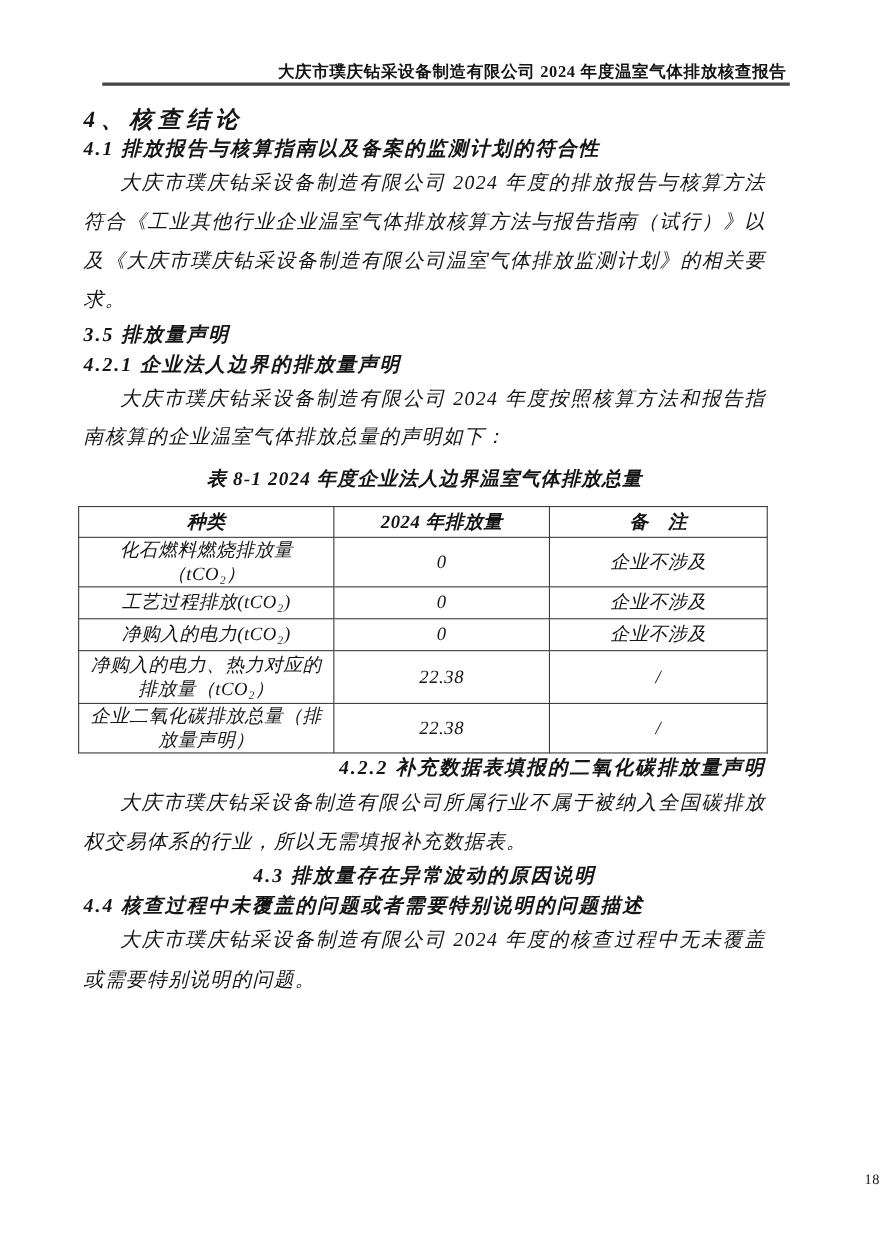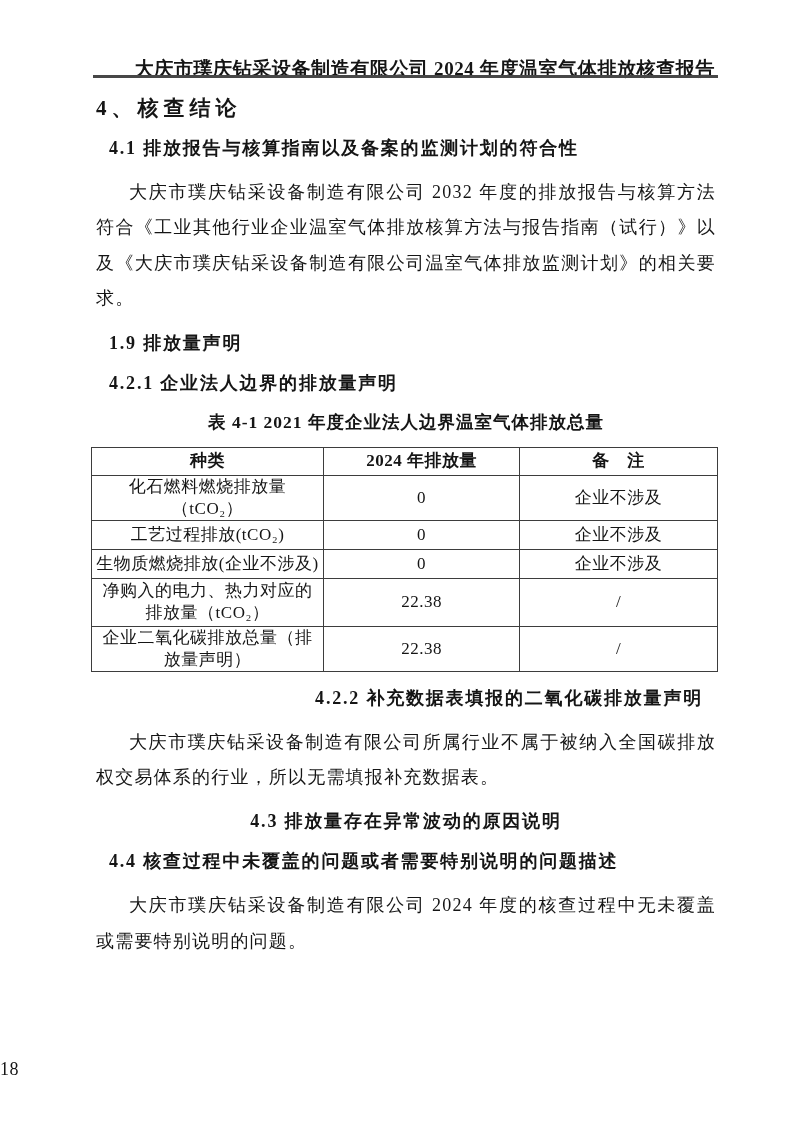--- a/index.html
+++ b/index.html
@@ -7,36 +7,36 @@
     position:relative;
     width:800px; height:1132px;
     margin:0 auto;
     background:#ffffff;
     font-family:"Liberation Serif","DejaVu Serif",serif;
     color:#151515;
     overflow:hidden;
   }
   .doc-header {
     position:absolute; top:56px; right:85px;
-    font-size:19px; font-weight:bold; letter-spacing:0.6px;
+    font-size:15px; font-weight:bold; letter-spacing:0.6px;
     white-space:nowrap;
   }
   .header-rule {
     position:absolute; top:75px; left:93px; width:625px; height:2.5px;
     background:#474747;
   }
   .content {
-    position:absolute; left:96px; top:0; width:620px;
+    position:absolute; left:76px; top:0; width:620px;font-style:italic;
   }
   h1.chapter {
     margin:94px 0 0 0;
     font-size:21px; line-height:28px; font-weight:bold; letter-spacing:5px;
   }
   h2.sec {
-    margin:13px; font-size:18px; line-height:27px; font-weight:bold; letter-spacing:1.8px;
+    margin:0; font-size:18px; line-height:27px; font-weight:bold; letter-spacing:1.8px;
   }
   p.body {
     margin:0; font-size:18px; line-height:35.4px; letter-spacing:1.2px;
     text-align:justify; text-indent:33px;
   }
   .mt-27 { margin-top:27px; } .mt-11 { margin-top:11px; } .mt-13 { margin-top:13px; }
   .mt-8  { margin-top:8px;  } .mt-3  { margin-top:3px;  } .mt-40 { margin-top:40px;text-align:right; }
   .mt-6  { margin-top:6px;text-align:center;  } .mt-4  { margin-top:4px;  } .mt-9  { margin-top:9px;  }
   .table-title {
     margin:8px 0 0 0; text-align:center;
@@ -52,43 +52,44 @@
     text-align:center; vertical-align:middle;
     font-size:17px; letter-spacing:0.5px; line-height:22px;
     padding:0 2px; overflow:hidden;
   }
   table.emissions th { font-weight:bold; height:27px; }
   tr.row-std td  { height:28px; }
   tr.row-tall td { height:47px; }
   tr.row-last td { height:29px; }
   .page-num {
     position:absolute; left:0; bottom:52px; width:100%;
-    text-align:left; font-size:18px; letter-spacing:0.5px;
+    text-align:right; font-size:13px; letter-spacing:0.5px;
   }
 </style>
 </head>
 <body>
 
 <div class="page">
 
   <div class="doc-header">大庆市璞庆钻采设备制造有限公司 2024 年度温室气体排放核查报告</div>
   <div class="header-rule"></div>
 
   <div class="content">
 
     <h1 class="chapter">4、核查结论</h1>
 
     <h2 class="sec mt-27">4.1 排放报告与核算指南以及备案的监测计划的符合性</h2>
-    <p class="body mt-8">大庆市璞庆钻采设备制造有限公司 2032 年度的排放报告与核算方法符合《工业其他行业企业温室气体排放核算方法与报告指南（试行）》以及《大庆市璞庆钻采设备制造有限公司温室气体排放监测计划》的相关要求。</p>
+    <p class="body mt-8">大庆市璞庆钻采设备制造有限公司 2024 年度的排放报告与核算方法符合《工业其他行业企业温室气体排放核算方法与报告指南（试行）》以及《大庆市璞庆钻采设备制造有限公司温室气体排放监测计划》的相关要求。</p>
 
-    <h2 class="sec mt-11">1.9 排放量声明</h2>
+    <h2 class="sec mt-11">3.5 排放量声明</h2>
 
     <h2 class="sec mt-13">4.2.1 企业法人边界的排放量声明</h2>
+    <p class="body mt-3">大庆市璞庆钻采设备制造有限公司 2024 年度按照核算方法和报告指南核算的企业温室气体排放总量的声明如下：</p>
 
-    <div class="table-title">表 4-1 2021 年度企业法人边界温室气体排放总量</div>
+    <div class="table-title">表 8-1 2024 年度企业法人边界温室气体排放总量</div>
 
     <table class="emissions">
       <colgroup>
         <col style="width:232px">
           <col style="width:196px">
           <col style="width:198px">
       </colgroup>
       <tbody>
           <tr>
         <th>种类</th>
@@ -99,21 +100,21 @@
         <td>化石燃料燃烧排放量（tCO₂）</td>
         <td>0</td>
         <td>企业不涉及</td>
       </tr>
       <tr class="row-std">
         <td>工艺过程排放(tCO₂)</td>
         <td>0</td>
         <td>企业不涉及</td>
       </tr>
       <tr class="row-std">
-        <td>生物质燃烧排放(企业不涉及)</td>
+        <td>净购入的电力(tCO₂)</td>
         <td>0</td>
         <td>企业不涉及</td>
       </tr>
       <tr class="row-tall">
         <td>净购入的电力、热力对应的排放量（tCO₂）</td>
         <td>22.38</td>
         <td>/</td>
       </tr>
       <tr class="row-last">
         <td>企业二氧化碳排放总量（排放量声明）</td>

